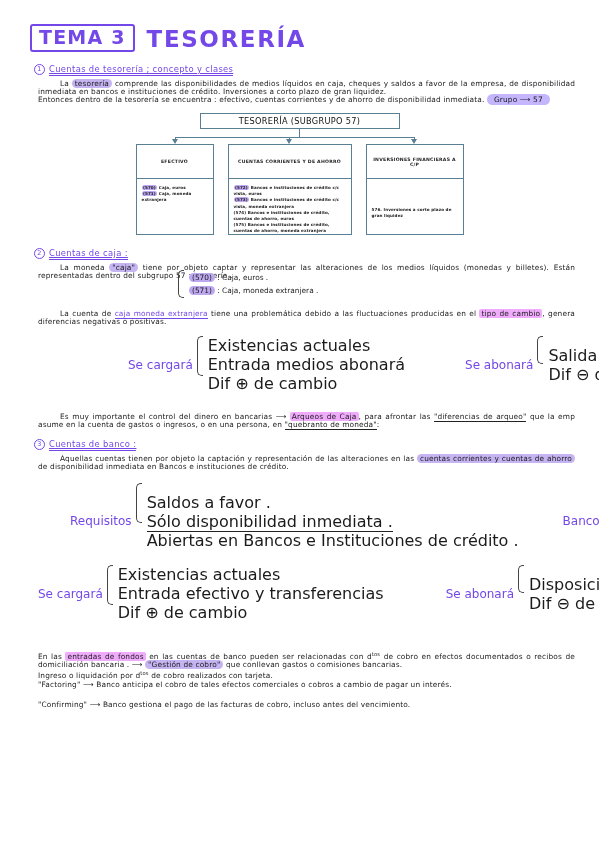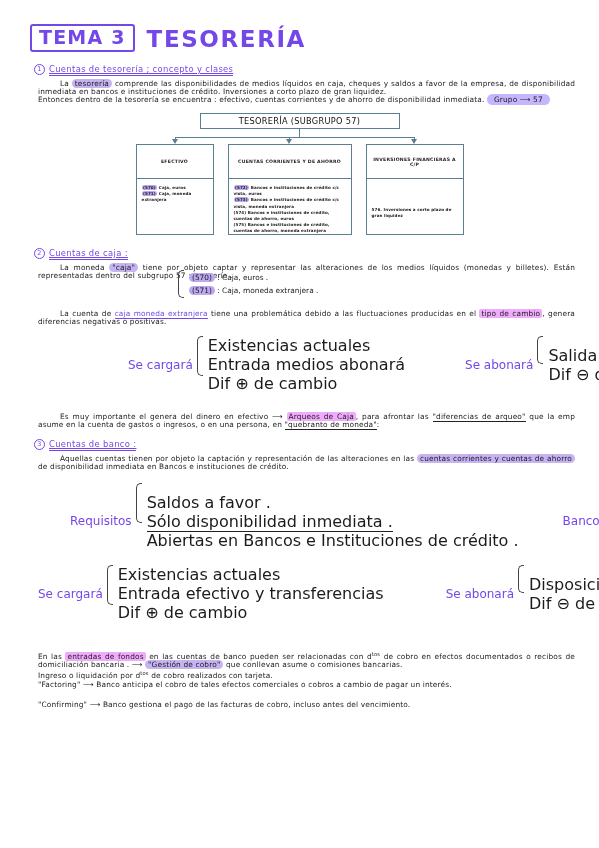--- a/index.html
+++ b/index.html
@@ -302,21 +302,21 @@
       <div class="brace-items">
         <div>Salida medios líquidos</div>
         <div>Dif ⊖ de cambio</div>
       </div>
     </div>
   </div>
 
   <div class="row-gap-m"></div>
 
   <p class="para indent" style="margin-top:8px;">
-    <span>Es muy importante el genera del dinero en efectivo ⟶</span>
+    <span>Es muy importante el control del dinero en bancarias ⟶</span>
     <span class="hl-strong">Arqueos de Caja</span><span>, para afrontar las</span>
     <span class="ul">"diferencias de arqueo"</span>
     <span>que la emp asume en la cuenta de gastos o ingresos, o en una persona, en</span>
     <span class="ul">"quebranto de moneda"</span><span>:</span>
   </p>
 
   
   <div class="section-head" style="">
     <span class="num">3</span><span class="lbl">Cuentas de banco :</span>
   </div>
@@ -370,21 +370,21 @@
   </div>
 
   <div class="row-gap-l"></div>
 
   <p class="para noindent" style="margin-top:10px;">
     <span>En las</span>
     <span class="hl-strong">entradas de fondos</span>
     <span>en las cuentas de banco pueden ser relacionadas con d</span><sup>tos</sup>
     <span>de cobro en efectos documentados o recibos de domiciliación bancaria . ⟶</span>
     <span class="hl">"Gestión de cobro"</span>
-    <span>que conllevan asume o comisiones bancarias.</span>
+    <span>que conllevan gastos o comisiones bancarias.</span>
   </p>
   <p class="para noindent">
     <span>Ingreso o liquidación por d</span><sup>tos</sup>
     <span>de cobro realizados con tarjeta.</span>
   </p>
   <p class="para noindent">"Factoring" ⟶ Banco anticipa el cobro de tales efectos comerciales o cobros a cambio de pagar un interés.</p>
 
   <div class="row-gap-m"></div>
 
   <p class="para noindent">"Confirming" ⟶ Banco gestiona el pago de las facturas de cobro, incluso antes del vencimiento.</p>

